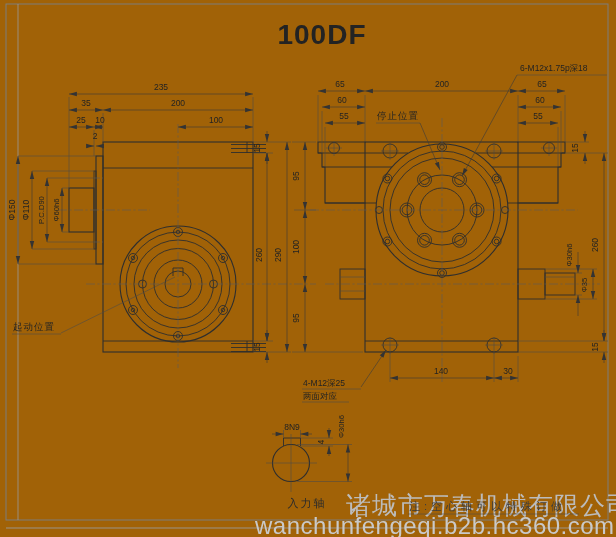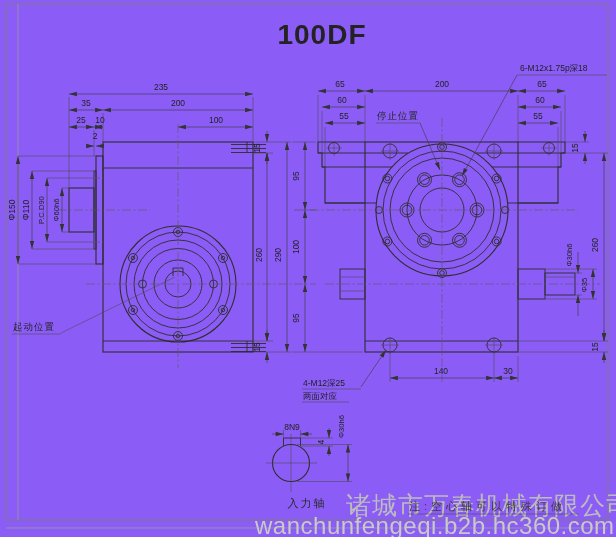--- a/index.html
+++ b/index.html
@@ -1,16 +1,16 @@
 <!DOCTYPE html>
 <html><head>
 <meta charset="utf-8">
 <style>
   html,body{margin:0;padding:0;background:#ffffff;}
-  #stage{position:relative;width:616px;height:537px;background:#8b5cf6;overflow:hidden;}
+  #stage{position:relative;width:616px;height:537px;background:#a16207;overflow:hidden;}
   svg{position:absolute;left:0;top:0;}
   svg text{font-family:"Liberation Sans","DejaVu Sans",sans-serif;fill:#232323;}
   .ln{stroke:#2e2e2e;stroke-width:1.1;fill:none;stroke-linecap:square;}
   .md{stroke:#2e2e2e;stroke-width:0.9;fill:none;}
   .tn{stroke:#4a4a4a;stroke-width:0.55;fill:none;}
   .cl{stroke:#5a5a5a;stroke-width:0.6;fill:none;stroke-dasharray:9 2.5 2 2.5;}
   .pc{stroke:#5a5a5a;stroke-width:0.6;fill:none;stroke-dasharray:6 2 1.5 2;}
   .d2{stroke:#3a3a3a;stroke-width:0.6;fill:none;marker-start:url(#arr);marker-end:url(#arr);}
   .de{stroke:#3a3a3a;stroke-width:0.6;fill:none;marker-end:url(#arr);}
   .dt{font-size:8.5px;}

